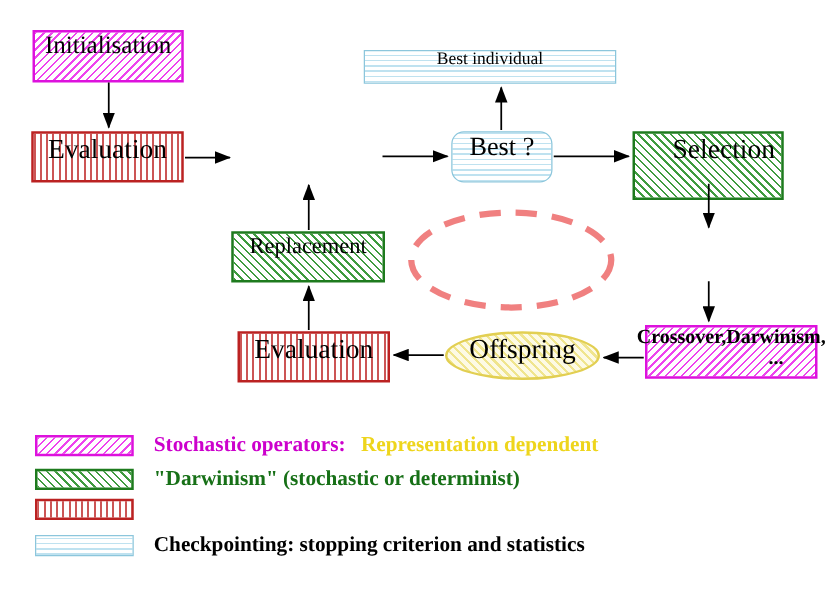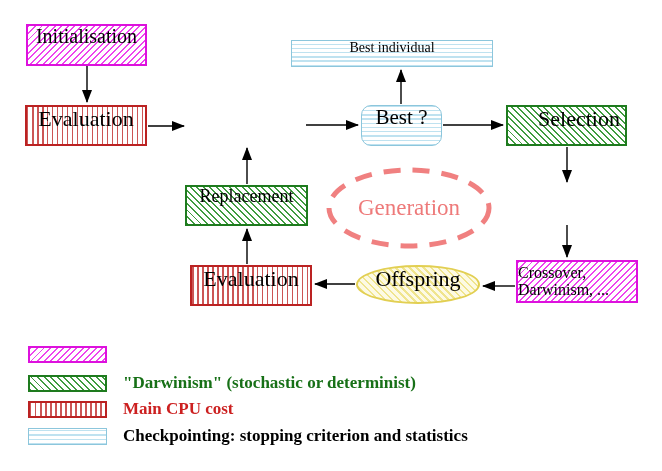--- a/index.html
+++ b/index.html
@@ -59,43 +59,42 @@
 
 
   <div class="node hatch-cyan" style="left:291px;top:40px;width:202px;height:27px;font-size:14px;">
     <span>Best individual</span>
   </div>
 
   <div class="node hatch-cyan" style="left:361px;top:105px;width:81px;height:41px;font-size:21px;border-radius:10px;">
     <span>Best ?</span>
   </div>
 
-  <div class="node hatch-green" style="left:506px;top:105px;width:121px;height:41px;font-size:22px;padding-left:25px;">
+  <div class="node hatch-green" style="left:506px;top:105px;width:121px;height:55px;font-size:22px;padding-left:25px;">
     <span>Selection</span>
   </div>
 
 
-  <div class="node hatch-magenta" style="left:516px;top:260px;width:122px;height:43px;font-size:16px;flex-direction:column;">
+  <div class="node hatch-magenta" style="left:516px;top:260px;width:138px;height:43px;font-size:16px;flex-direction:row;font-weight:bold;">
     <div>Crossover,</div>
     <div>Darwinism, ...</div>
   </div>
 
   <div class="node ellipse hatch-yellow" style="left:356px;top:265px;width:124px;height:39px;font-size:22px;">
     <span>Offspring</span>
   </div>
 
   <div class="node hatch-red" style="left:190px;top:265px;width:122px;height:41px;font-size:22px;">
     <span>Evaluation</span>
   </div>
 
   <div class="node hatch-green" style="left:185px;top:185px;width:123px;height:41px;font-size:18px;">
     <span>Replacement</span>
   </div>
 
-  <div class="gen-label" style="left:329px;top:186px;width:160px;height:44px;">Generation</div>
 
   <svg class="svg-overlay" width="662" height="471" viewBox="0 0 662 471">
     <defs>
       <marker id="ah" markerUnits="userSpaceOnUse" markerWidth="13" markerHeight="10" refX="12" refY="5" orient="auto">
         <path d="M0,0 L13,5 L0,10 z" fill="#000"></path>
       </marker>
     </defs>
     <ellipse cx="409" cy="208" rx="80" ry="38" fill="none" stroke="#f08080" stroke-width="5" stroke-dasharray="17 12"></ellipse>
     <line x1="87" y1="66" x2="87" y2="102" stroke="#000" stroke-width="1.4" marker-end="url(#ah)"></line>
     <line x1="148" y1="126" x2="184" y2="126" stroke="#000" stroke-width="1.4" marker-end="url(#ah)"></line>
@@ -105,30 +104,33 @@
     <line x1="567" y1="147" x2="567" y2="182" stroke="#000" stroke-width="1.4" marker-end="url(#ah)"></line>
     <line x1="567" y1="225" x2="567" y2="257" stroke="#000" stroke-width="1.4" marker-end="url(#ah)"></line>
     <line x1="515" y1="286" x2="483" y2="286" stroke="#000" stroke-width="1.4" marker-end="url(#ah)"></line>
     <line x1="355" y1="284" x2="315" y2="284" stroke="#000" stroke-width="1.4" marker-end="url(#ah)"></line>
     <line x1="247" y1="264" x2="247" y2="229" stroke="#000" stroke-width="1.4" marker-end="url(#ah)"></line>
     <line x1="247" y1="184" x2="247" y2="148" stroke="#000" stroke-width="1.4" marker-end="url(#ah)"></line>
   </svg>
 
   <div class="legend-row" style="left:28px;top:346px;">
     <div class="legend-swatch hatch-magenta"></div>
+    <div class="legend-text">
+      <span style="color: rgb(204, 0, 204);">Stochastic operators:</span>
+      <span style="margin-left: 8px; color: rgb(238, 213, 28);">Representation dependent</span>
+    </div>
   </div>
 
   <div class="legend-row" style="left:28px;top:373px;">
     <div class="legend-swatch hatch-green"></div>
     <div class="legend-text" style="color: rgb(23, 112, 23);">"Darwinism" (stochastic or determinist)</div>
   </div>
 
   <div class="legend-row" style="left:28px;top:399px;">
     <div class="legend-swatch hatch-red"></div>
-    <div class="legend-text" style="color: rgb(204, 32, 32);">Main CPU cost</div>
   </div>
 
   <div class="legend-row" style="left:28px;top:426px;">
     <div class="legend-swatch hatch-cyan"></div>
     <div class="legend-text" style="color: #000000;">Checkpointing: stopping criterion and statistics</div>
   </div>
 
 </div>
 
 </body></html>

